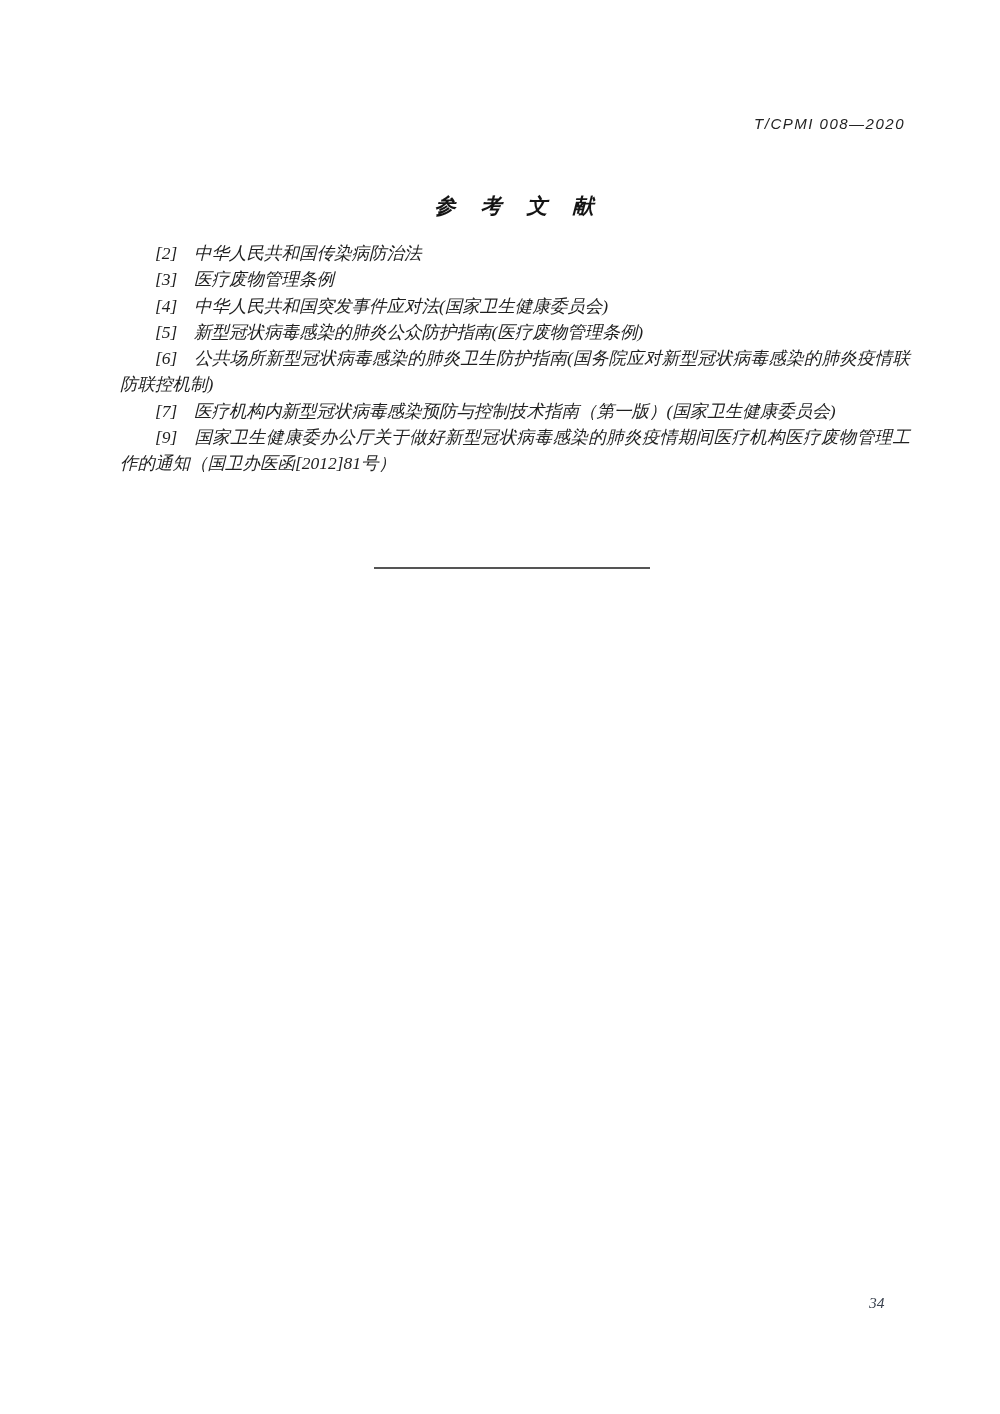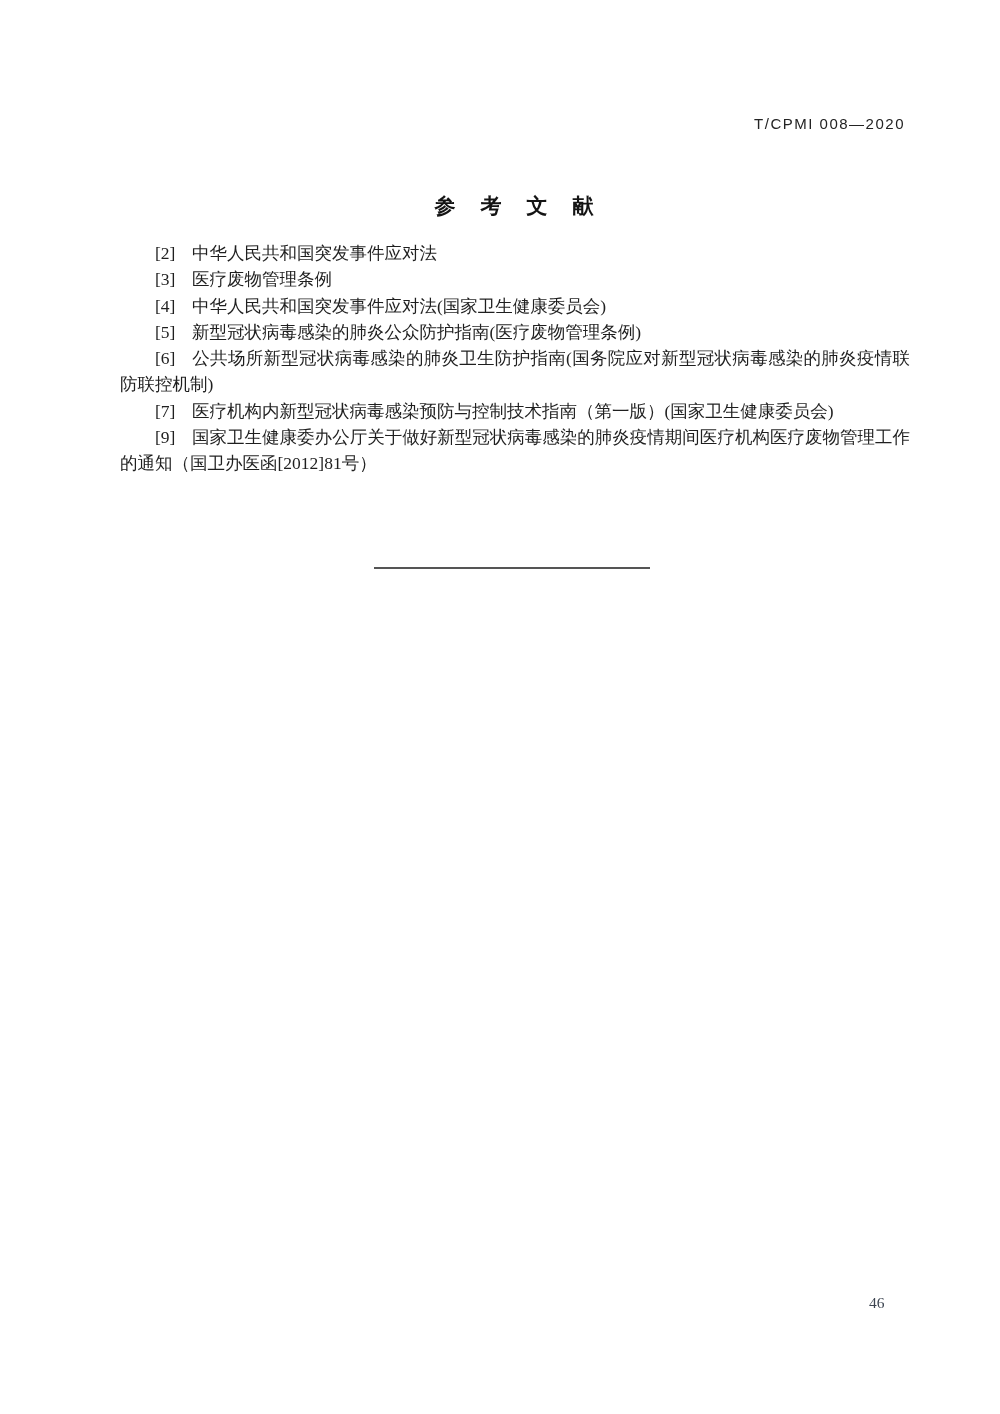--- a/index.html
+++ b/index.html
@@ -8,20 +8,21 @@
     background: #ffffff;
   }
   #page {
     position: relative;
     width: 1000px;
     height: 1414px;
     background: #ffffff;
     overflow: hidden;
     font-family: "Liberation Serif", "DejaVu Serif", serif;
     color: #1f1f1f;
+    font-style: italic;
   }
   .header-code {
     position: absolute;
     top: 115px;
     right: 95px;
     font-family: "Liberation Sans", "DejaVu Sans", sans-serif;
     font-size: 15px;
     letter-spacing: 1.5px;
     color: #232323;
     white-space: nowrap;
@@ -72,26 +73,26 @@
 </head>
 <body>
 
 <div id="page">
 
   <div class="header-code">T/CPMI 008—2020</div>
 
   <div class="doc-title">参　考　文　献</div>
 
   <div class="ref-list">
-    <p class="ref-item"><span class="ref-label">[2]</span><span>中华人民共和国突发事件应对法</span></p>
+    <p class="ref-item"><span class="ref-label">[2]</span><span>中华人民共和国传染病防治法</span></p>
     <p class="ref-item"><span class="ref-label">[3]</span><span>医疗废物管理条例</span></p>
     <p class="ref-item"><span class="ref-label">[4]</span><span>中华人民共和国突发事件应对法(国家卫生健康委员会)</span></p>
     <p class="ref-item"><span class="ref-label">[5]</span><span>新型冠状病毒感染的肺炎公众防护指南(医疗废物管理条例)</span></p>
     <p class="ref-item"><span class="ref-label">[6]</span><span>公共场所新型冠状病毒感染的肺炎卫生防护指南(国务院应对新型冠状病毒感染的肺炎疫情联防联控机制)</span></p>
     <p class="ref-item"><span class="ref-label">[7]</span><span>医疗机构内新型冠状病毒感染预防与控制技术指南（第一版）(国家卫生健康委员会)</span></p>
     <p class="ref-item"><span class="ref-label">[9]</span><span>国家卫生健康委办公厅关于做好新型冠状病毒感染的肺炎疫情期间医疗机构医疗废物管理工作的通知（国卫办医函[2012]81号）</span></p>
   </div>
 
   <div class="separator-line"></div>
 
-  <div class="page-number">46</div>
+  <div class="page-number">34</div>
 
 </div>
 
 </body></html>

